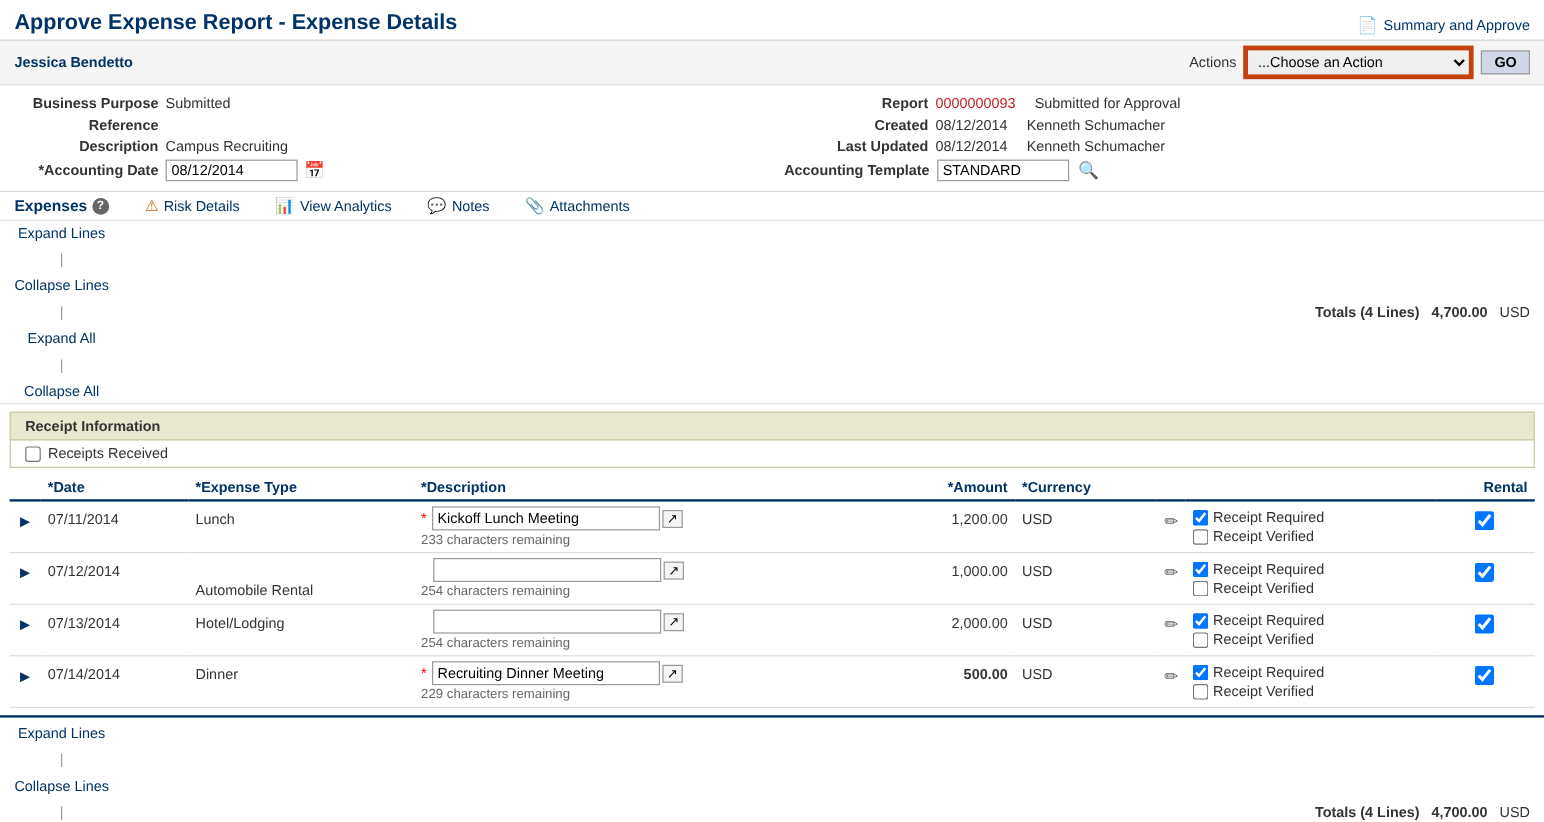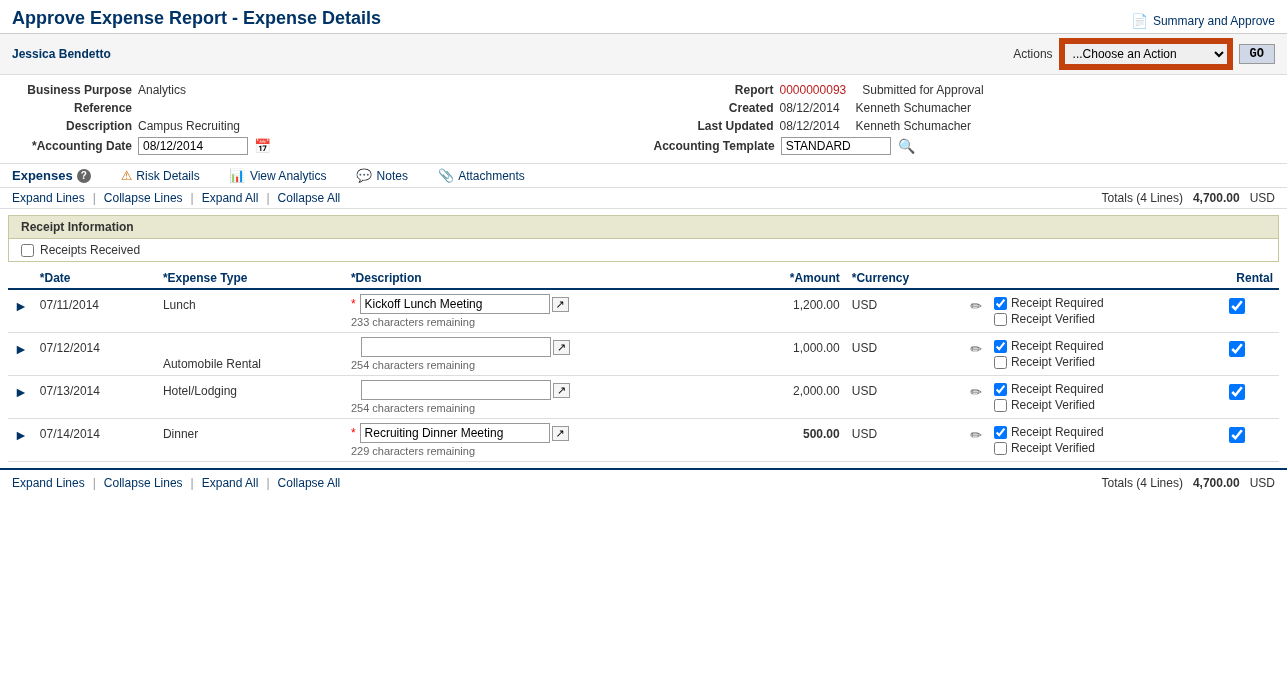--- a/index.html
+++ b/index.html
@@ -35,31 +35,30 @@
       padding: 4px 12px;
       border-bottom: 1px solid #ddd;
       background: #f5f5f5;
     }
     .user-name { color: #036; font-weight: bold; font-size: 12px; }
     .actions-area { display: flex; align-items: center; gap: 6px; }
     .actions-label { font-size: 12px; }
     .actions-select {
       font-size: 12px;
       padding: 2px 4px;
-      border: 6px solid #c2410c;
-      width: 174px;
+      border: 4px solid #c2410c;
+      width: 192px;
     }
     .go-button {
       background: #d0d8e8;
       border: 1px solid #999;
       padding: 2px 10px;
       font-size: 12px;
       cursor: pointer;
       font-weight: bold;
-      font-family: Liberation Mono, monospace;
     }
 
     
     .form-section {
       padding: 8px 12px;
       display: grid;
       grid-template-columns: 1fr 1fr;
       gap: 4px 20px;
     }
     .form-left, .form-right { display: flex; flex-direction: column; gap: 4px; }
@@ -123,25 +122,25 @@
     }
 
     
     .lines-bar {
       display: flex;
       justify-content: space-between;
       align-items: center;
       padding: 3px 12px;
       border-bottom: 1px solid #ddd;
     }
-    .lines-left { display: flex; gap: 8px; align-items: center; font-size: 12px; }
+    .lines-left { display: flex; gap: 8px; align-items: center; font-size: 12px; flex-direction: column; }
     .lines-link { color: #036; cursor: pointer; text-decoration: none; }
     .lines-sep { color: #999; }
     .totals-right { display: flex; align-items: center; gap: 10px; font-size: 12px; }
-    .totals-label { font-weight: normal; }
+    .totals-label { font-weight: bold; }
     .totals-amount { font-weight: bold; }
 
     
     .receipt-info-bar {
       background: #e8e8d0;
       border: 1px solid #c8c8a0;
       padding: 4px 12px;
       margin: 6px 8px 0 8px;
       font-weight: bold;
       font-size: 12px;
@@ -239,21 +238,21 @@
     </select>
     <button class="go-button">GO</button>
   </div>
 </div>
 
 <div class="form-section">
 
   <div class="form-left">
     <div class="form-row">
       <span class="form-label">Business Purpose</span>
-      <span class="form-value">Analytics</span>
+      <span class="form-value">Submitted</span>
     </div>
     <div class="form-row">
       <span class="form-label">Reference</span>
       <span class="form-value"></span>
     </div>
     <div class="form-row">
       <span class="form-label">Description</span>
       <span class="form-value">Campus Recruiting</span>
     </div>
     <div class="form-row">

